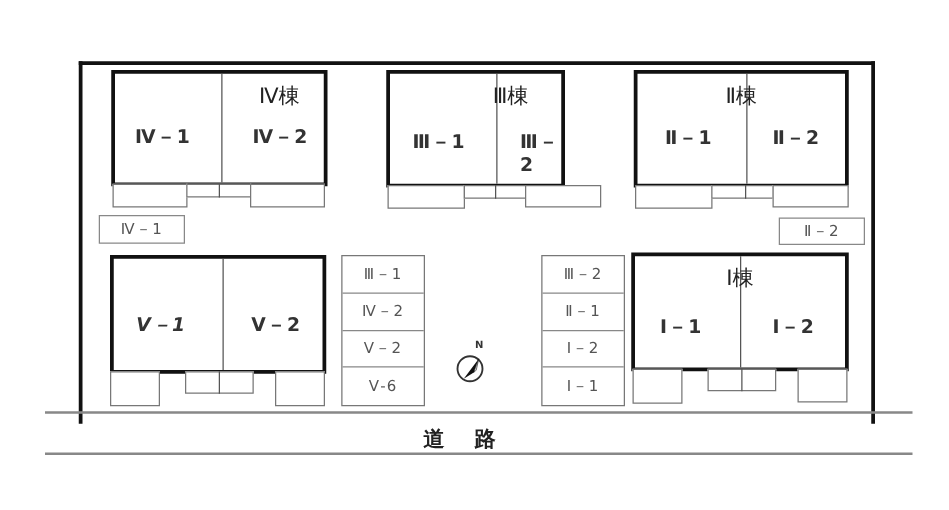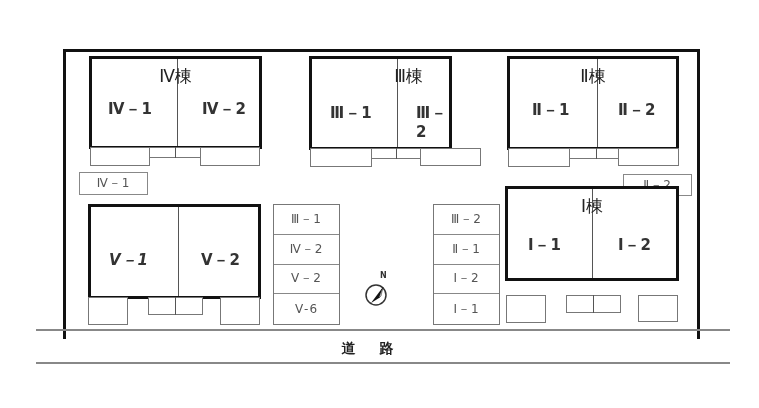--- a/index.html
+++ b/index.html
@@ -14,28 +14,28 @@
   .unit { position: absolute; font-size: 15px; font-weight: bold; color: #333; letter-spacing: 1px; }
   .porch { border: 1.5px solid #777; background: #fff; }
   .lbl { border: 1.5px solid #888; background: #fff; font-size: 12px; color: #555;
          display: flex; align-items: center; justify-content: center; letter-spacing: 1px; }
   .pcol { border: 1.5px solid #777; background: #fff; }
   .pcell { height: 25%; box-sizing: border-box; border-bottom: 1.5px solid #888;
            display: flex; align-items: center; justify-content: center;
            font-size: 12px; color: #555; letter-spacing: 1px; }
   .pcell:last-child { border-bottom: none; }
   .road-line { height: 2px; background: #888; left: 36px; width: 694px; }
-  .road-label { left: 0; width: 759px; top: 340px; text-align: center; font-size: 14px; font-weight: bold; color: #222; letter-spacing: 24px; }
+  .road-label { left: 0; width: 759px; top: 340px; text-align: center; font-size: 17px; font-weight: bold; color: #222; letter-spacing: 24px; }
 </style>
 </head>
 <body>
 
 <div class="abs site"></div>
 
-<div class="abs bldg" style="left:89px;top:56px;width:173px;height:93px;">
+<div class="abs bldg" style="left:89px;top:56px;width:173px;height:93px;padding-left:48px;">
   <div class="divider" style="left:85px;"></div>
   <div class="bname">Ⅳ棟</div>
   <div class="unit" style="left:16px;top:41px;">Ⅳ－1</div>
   <div class="unit" style="left:110px;top:41px;">Ⅳ－2</div>
 </div>
 <div class="abs porch" style="left:90px;top:147px;width:60px;height:19px;"></div>
 <div class="abs porch" style="left:149px;top:147px;width:52px;height:11px;"></div>
 <div class="abs porch" style="left:200px;top:147px;width:60px;height:19px;"></div>
 <div class="abs" style="left:175px;top:147px;width:1px;height:11px;background:#555;"></div>
 
@@ -90,21 +90,21 @@
   <span class="abs" style="left:18px;top:-1px;font-size:8px;font-weight:bold;color:#333;">N</span>
 </div>
 
 <div class="abs pcol" style="left:433px;top:204px;width:67px;height:121px;">
   <div class="pcell">Ⅲ－2</div>
   <div class="pcell">Ⅱ－1</div>
   <div class="pcell">Ⅰ－2</div>
   <div class="pcell">Ⅰ－1</div>
 </div>
 
-<div class="abs bldg" style="left:505px;top:186px;width:174px;height:95px;">
+<div class="abs bldg" style="left:505px;top:202px;width:174px;height:95px;">
   <div class="divider" style="left:84px;"></div>
   <div class="bname">Ⅰ棟</div>
   <div class="unit" style="left:20px;top:47px;">Ⅰ－1</div>
   <div class="unit" style="left:110px;top:47px;">Ⅰ－2</div>
 </div>
 <div class="abs porch" style="left:506px;top:295px;width:40px;height:28px;"></div>
 <div class="abs porch" style="left:566px;top:295px;width:55px;height:18px;"></div>
 <div class="abs porch" style="left:638px;top:295px;width:40px;height:27px;"></div>
 <div class="abs" style="left:593px;top:295px;width:1px;height:18px;background:#555;"></div>
 

